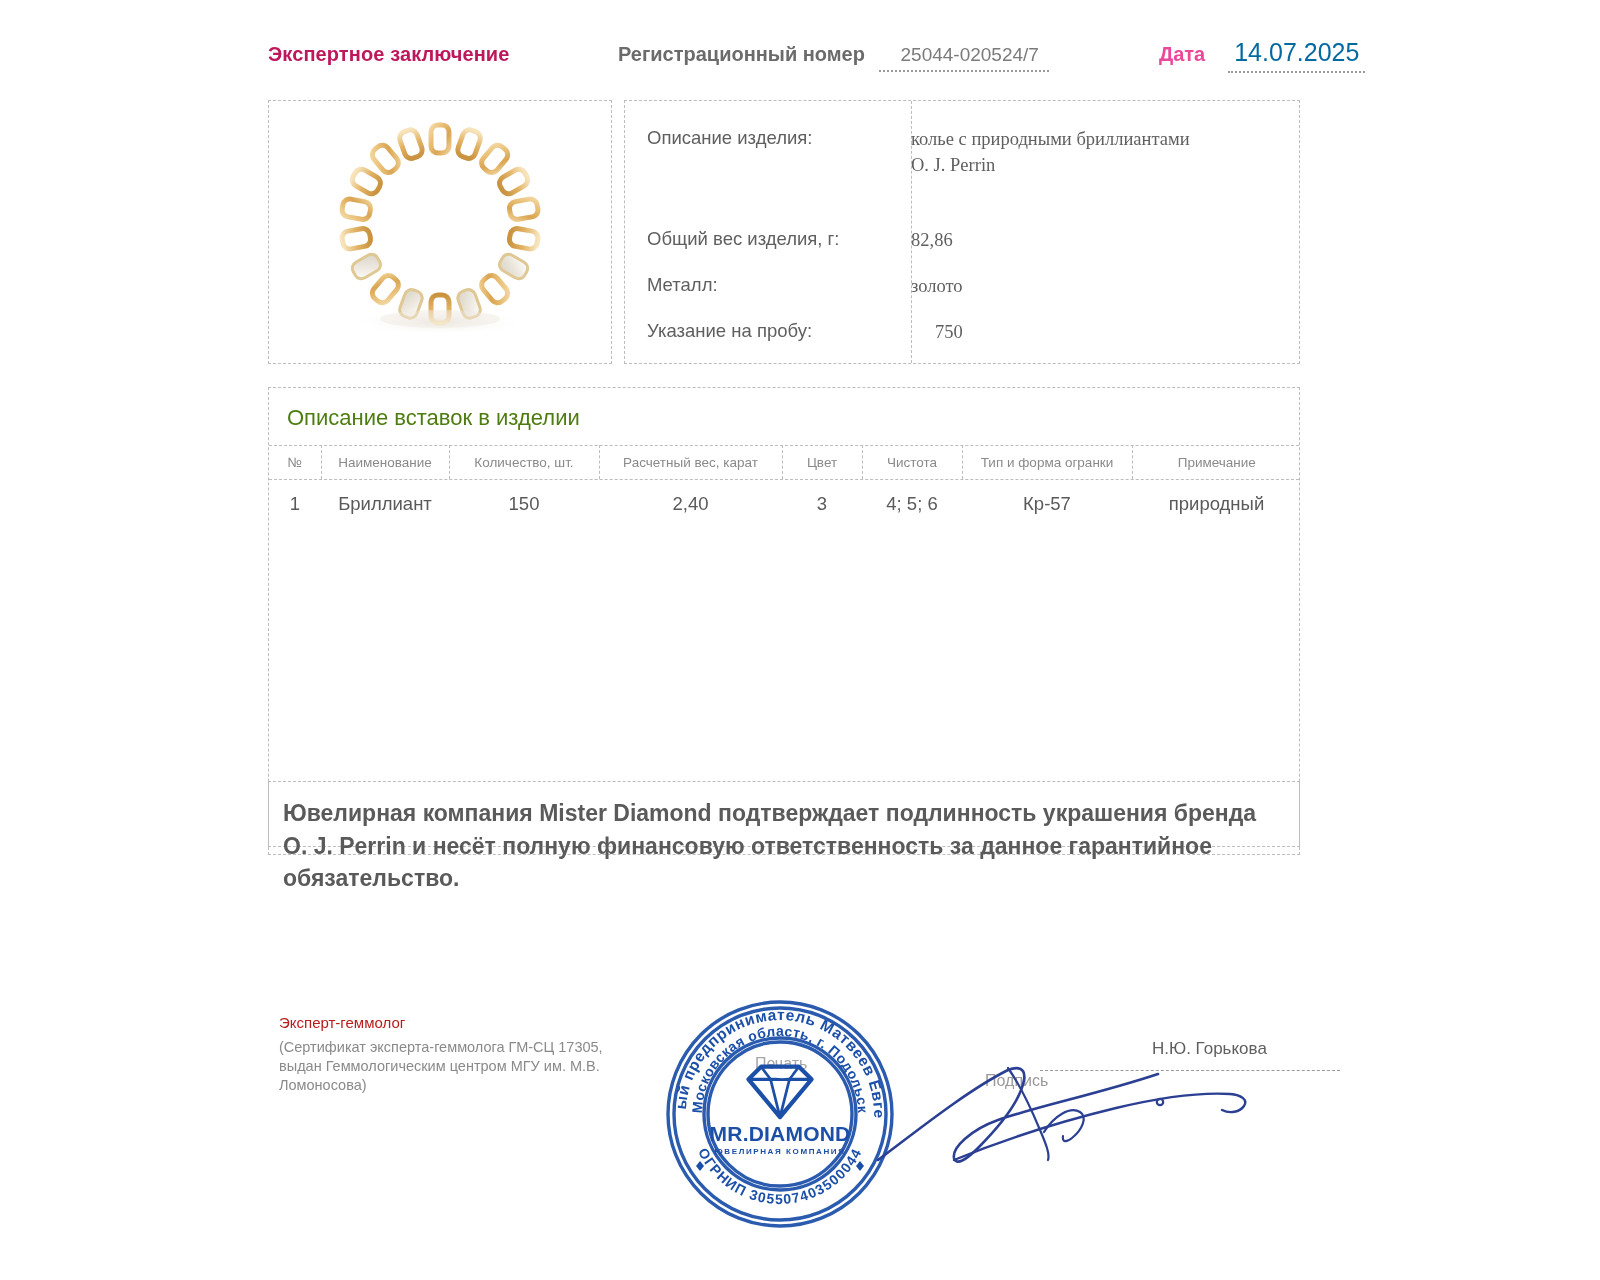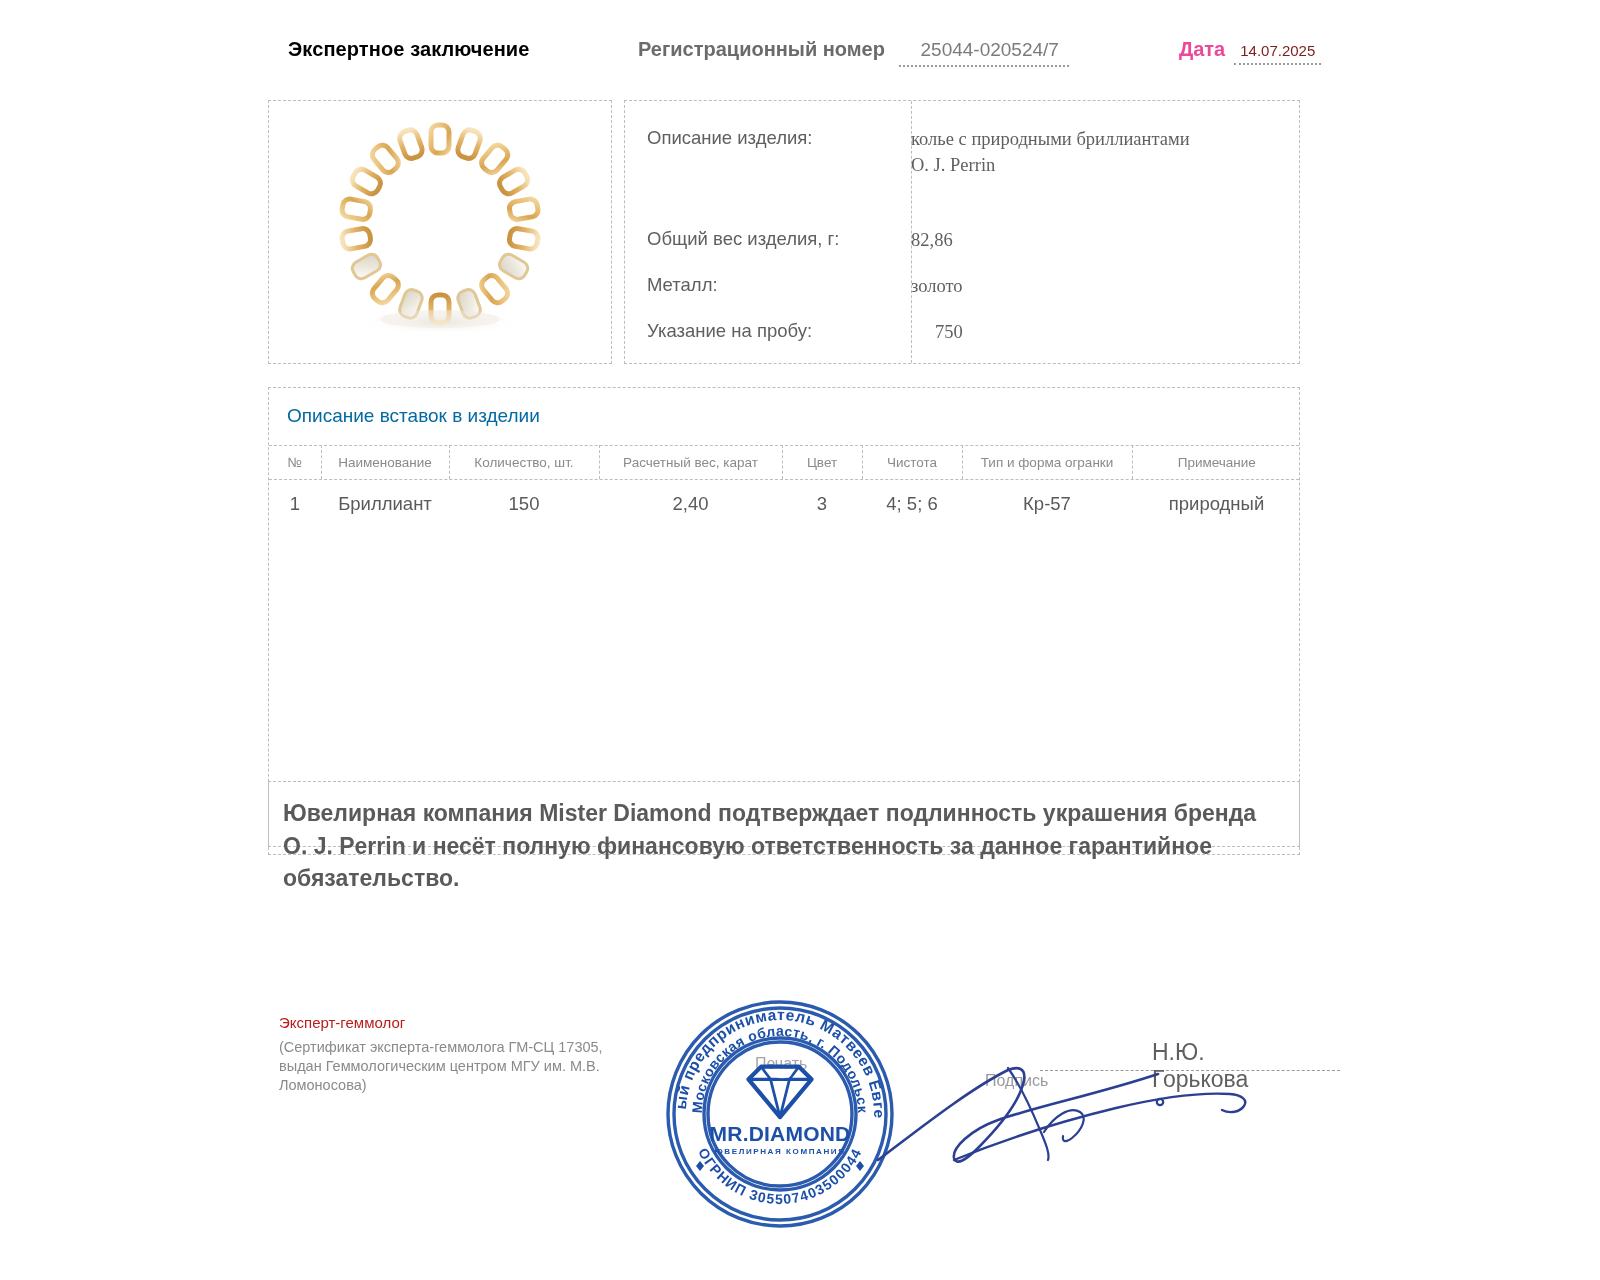--- a/index.html
+++ b/index.html
@@ -28,25 +28,24 @@
     left: 268px;
     top: 38px;
     width: 1032px;
     height: 40px;
     display: flex;
     align-items: baseline;
   }
   .hdr-title {
     font-size: 20px;
     font-weight: bold;
-    color: #000000;
+    color: #be185d;
     letter-spacing: .1px;
     width: 350px;
     flex: none;
-    margin-left: 20px;
   }
   .hdr-reg-label {
     font-size: 20px;
     font-weight: bold;
     color: #6b6b6b;
     flex: none;
   }
   .hdr-reg-value {
     font-size: 19px;
     color: #7b7b7b;
@@ -58,25 +57,25 @@
     text-align: right;
   }
   .hdr-date-label {
     font-size: 20px;
     font-weight: bold;
     color: #ec4899;
     margin-left: 110px;
     flex: none;
   }
   .hdr-date-value {
-    font-size: 15px;
-    color: #7f1d1d;
+    font-size: 25px;
+    color: #0369a1;
     border-bottom: 2px dotted #9a9a9a;
     padding: 0 6px 4px 6px;
-    margin-left: 9px;
+    margin-left: 23px;
     flex: none;
   }
 
   
   .dash {
     border: 1px dashed #bdbdbd;
     box-sizing: border-box;
   }
 
   .photo-box {
@@ -134,22 +133,22 @@
     position: absolute;
     left: 268px;
     top: 387px;
     width: 1032px;
     height: 460px;
   }
   .inserts-title {
     position: absolute;
     left: 18px;
     top: 17px;
-    font-size: 19px;
-    color: #0369a1;
+    font-size: 22px;
+    color: #4d7c0f;
   }
   .thead-line-top {
     position: absolute;
     left: 0; right: 0;
     top: 57px;
     border-top: 1px dashed #bdbdbd;
   }
   .thead-line-bot {
     position: absolute;
     left: 0; right: 0;
@@ -289,21 +288,21 @@
     position: absolute;
     left: 487px;
     top: 55px;
     font-size: 16px;
     color: #a5a5a5;
   }
   .expert-name {
     position: absolute;
     left: 884px;
     top: 39px;
-    font-size: 23px;
+    font-size: 17px;
     color: #5f5f5f;
   }
   .stamp-wrap {
     position: absolute;
     left: 396px;
     top: -2px;
     width: 232px;
     height: 232px;
   }
   .sig-wrap {

